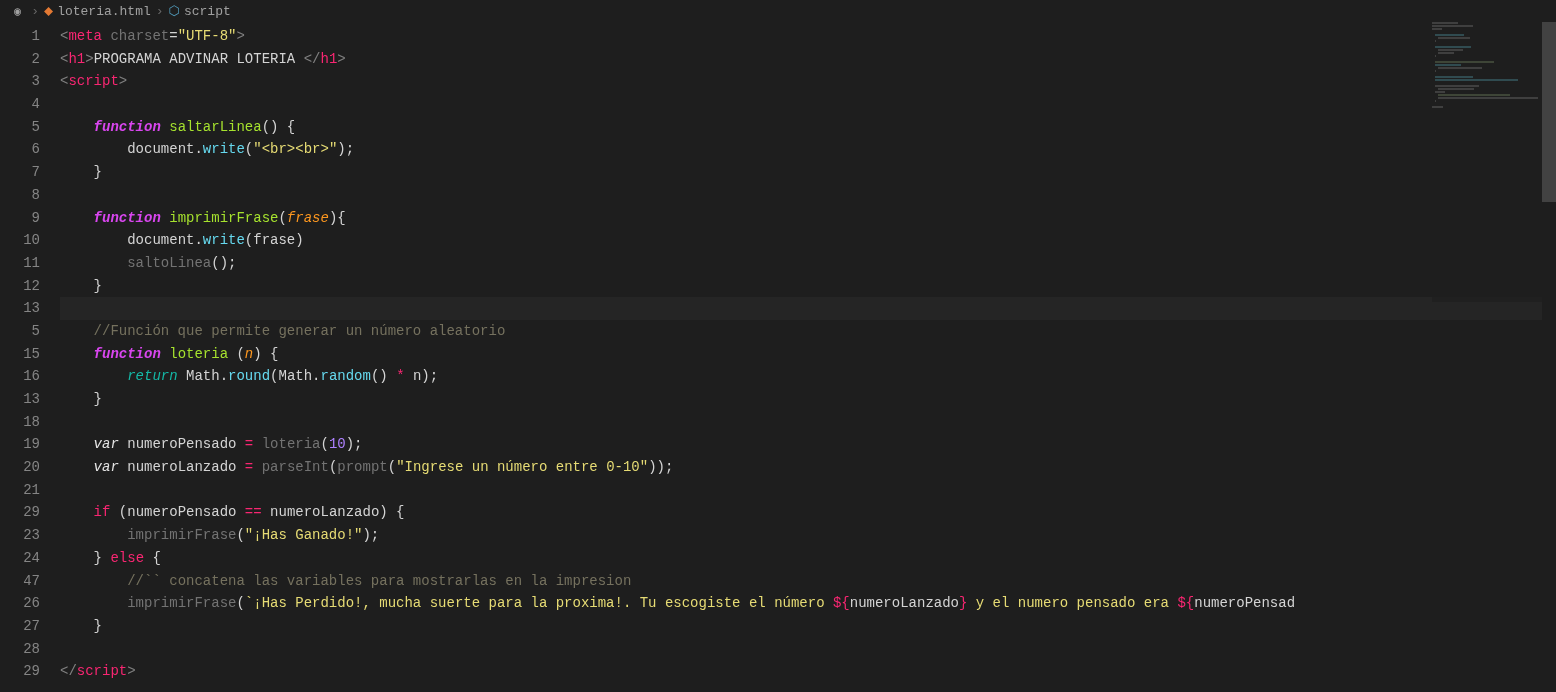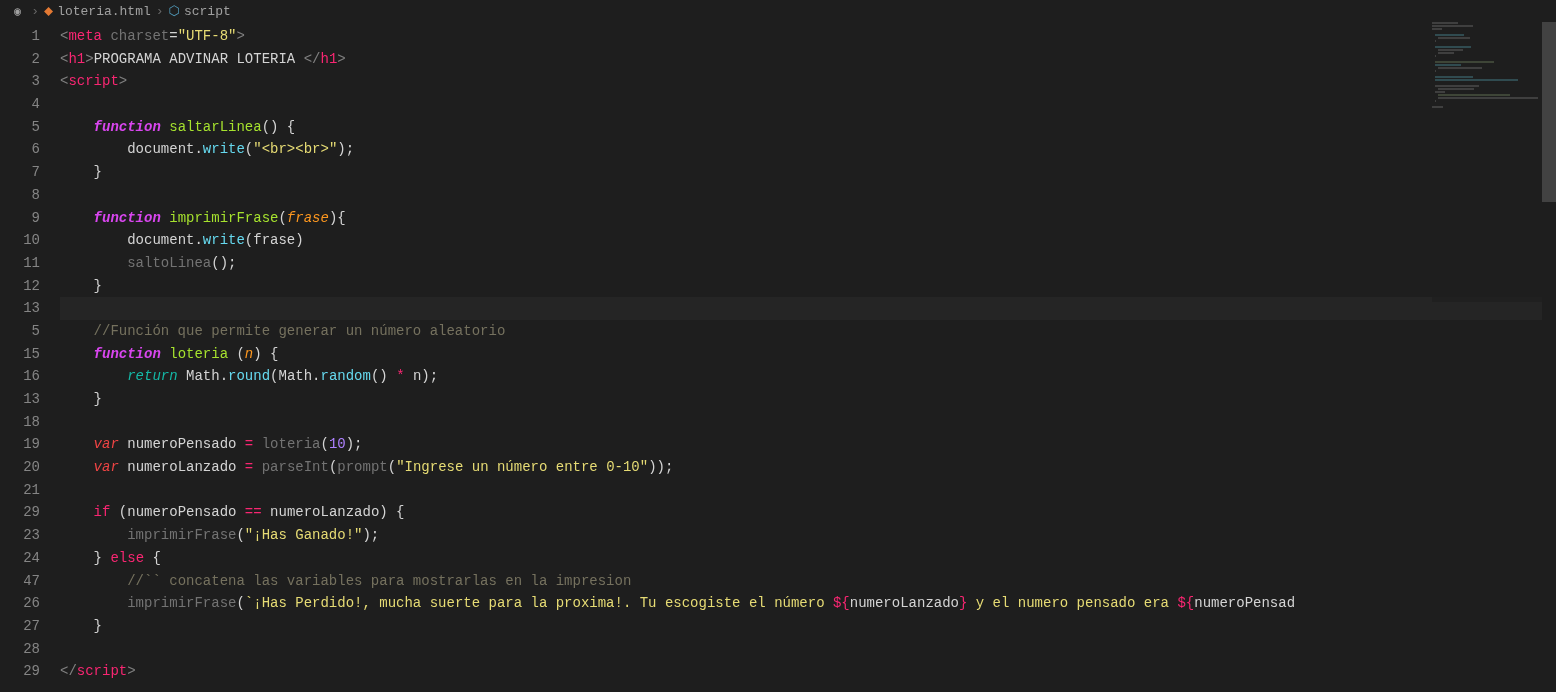--- a/index.html
+++ b/index.html
@@ -61,21 +61,21 @@
     .text { color: #d4d4d4; }
     .fn-keyword { color: #d946ef; font-style: italic; font-weight: bold; }
     .fn-name { color: #a6e22e; }
     .param { color: #fd971f; font-style: italic; }
     .punct { color: #d4d4d4; }
     .brace { color: #d4d4d4; }
     .object { color: #d4d4d4; }
     .method { color: #66d9ef; }
     .comment { color: #75715e; }
     .number { color: #ae81ff; }
-    .var-kw { color: #ef4444; font-style: italic; }
+    .var-kw { color: #e5e5e5; font-style: italic; }
     .op { color: #f92672; }
     .return-kw { color: #14b8a6; font-style: italic; }
     .else-kw { color: #f92672; text-align: right; }
     .if-kw { color: #f92672; }
     .interp { color: #f92672; }
     .interp-var { color: #d4d4d4; }
     .call { color: #737373; }
     
     .minimap {
       position: absolute;

